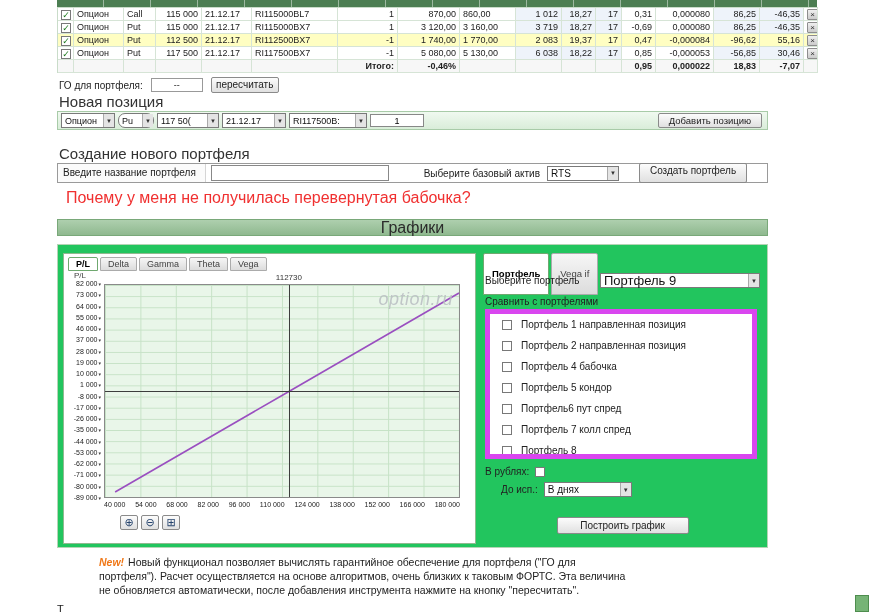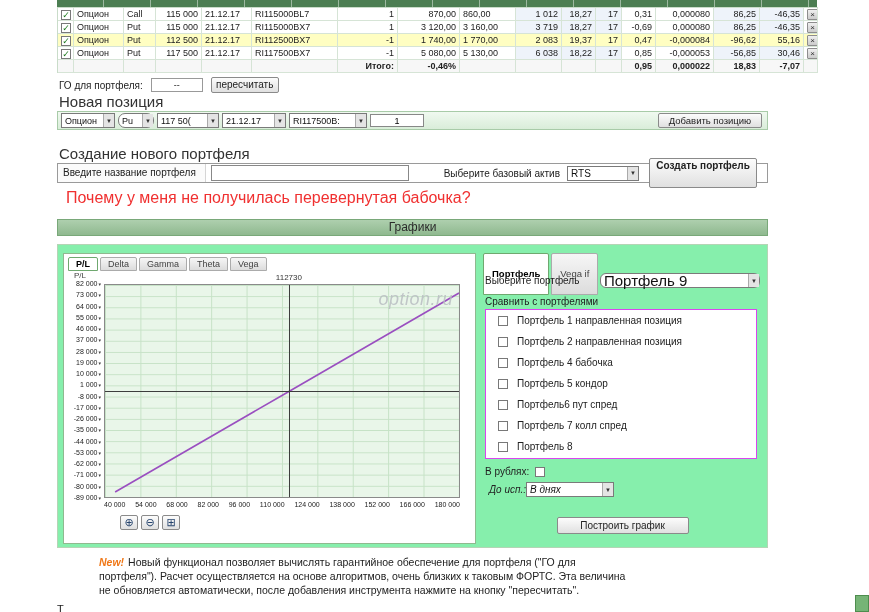--- a/index.html
+++ b/index.html
@@ -30,22 +30,22 @@
   .go-row{position:absolute;left:59px;top:77px;display:flex;align-items:center;gap:8px;font-size:10px;color:#222;}
   .go-box{width:52px;height:14px;border:1px solid #999;background:#fff;text-align:center;font-size:9px;line-height:13px;box-sizing:border-box;}
   .sec-title{position:absolute;left:59px;font-size:15px;color:#333;}
   .np-strip{position:absolute;left:57px;top:111px;width:711px;height:19px;background:linear-gradient(#f0f9f0,#d9edd9);border:1px solid #a8cba8;box-sizing:border-box;display:flex;align-items:center;gap:3px;padding:0 3px;}
   .np-qty{width:54px;height:13px;border:1px solid #888;background:#fff;font-size:9px;text-align:center;box-sizing:border-box;}
   .cp-strip{position:absolute;left:57px;top:163px;width:711px;height:20px;background:#fff;border:1px solid #9a9a9a;box-sizing:border-box;display:flex;align-items:center;font-size:10px;color:#222;}
   .cp-name-label{width:148px;padding-left:5px;background:#fbfbfb;border-right:1px solid #d5d5d5;line-height:18px;height:100%;box-sizing:border-box;}
   .cp-input{flex:1;height:14px;border:1px solid #888;margin:0 5px;font-size:10px;padding:0 2px;}
   .cp-asset-label{width:146px;text-align:right;padding-right:7px;}
   .question{position:absolute;left:66px;top:189px;font-size:16px;color:#f03030;}
-  .charts-bar{position:absolute;left:57px;top:219px;width:711px;height:17px;background:linear-gradient(#aecfae,#8fb98f);border:1px solid #79a879;box-sizing:border-box;text-align:center;font-size:12px;line-height:15px;color:#2b2b2b;}
-  .charts-section{position:absolute;left:57px;top:244px;width:711px;height:304px;background:#86efac;border:1px solid #b5d4b5;box-sizing:border-box;}
+  .charts-bar{position:absolute;left:57px;top:219px;width:711px;height:17px;background:linear-gradient(#aecfae,#8fb98f);border:1px solid #79a879;box-sizing:border-box;text-align:center;font-size:16px;line-height:15px;color:#2b2b2b;}
+  .charts-section{position:absolute;left:57px;top:244px;width:711px;height:304px;background:#22c55e;border:1px solid #b5d4b5;box-sizing:border-box;}
   
   .chart-panel{position:absolute;left:5px;top:8px;width:413px;height:291px;background:#fff;border:1px solid #8fb98f;box-sizing:border-box;}
   .tabs{display:flex;}
   .chart-tabs{position:absolute;left:4px;top:3px;}
   .tab{font-size:9px;padding:1px 7px;background:linear-gradient(#f6f6f6,#dcdcdc);border:1px solid #ababab;color:#444;margin-right:2px;border-radius:2px 2px 0 0;cursor:pointer;line-height:10px;}
   .tab.active{background:#fff;border-color:#6fa86f;color:#000;font-weight:bold;}
   .axis-title{position:absolute;left:10px;top:17px;font-size:8px;color:#444;}
   .plot{position:absolute;left:40px;top:30px;width:356px;height:214px;background:#e9f6e9;border:1px solid #8a8a8a;box-sizing:border-box;
     background-image:linear-gradient(to right,#c6e2c6 1px,transparent 1px),linear-gradient(to bottom,#c6e2c6 1px,transparent 1px);
     background-size:calc(100%/10) 100%,100% calc(100%/19);}
@@ -60,24 +60,24 @@
   .xlabels{position:absolute;left:40px;top:247px;width:356px;display:flex;justify-content:space-between;}
   .xlab{font-size:7px;color:#222;white-space:nowrap;}
   .zoom-row{position:absolute;left:56px;top:261px;display:flex;gap:3px;}
   .zbtn{width:18px;height:15px;font-size:11px;line-height:12px;color:#27456e;padding:0;}
   
   .pf-panel{position:absolute;left:423px;top:8px;width:283px;height:291px;}
   .pf-tabs{position:absolute;left:2px;top:0;}
   .pf-tab{font-size:9.5px;padding:15px 8px;}
   .pf-row1{position:absolute;left:4px;right:4px;top:20px;display:flex;align-items:center;justify-content:space-between;font-size:10px;color:#222;}
   .cmp-label{position:absolute;left:4px;top:43px;font-size:10px;color:#222;}
-  .pf-list{position:absolute;left:4px;top:56px;width:272px;height:150px;background:#fff;border:1px solid #d946ef;box-sizing:border-box;overflow:hidden;}
+  .pf-list{position:absolute;left:4px;top:56px;width:272px;height:150px;background:#fff;border:5px solid #d946ef;box-sizing:border-box;overflow:hidden;}
   .pf-item{display:flex;align-items:center;gap:9px;height:21px;padding-left:12px;font-size:10px;color:#222;}
   .pf-rub{position:absolute;left:4px;top:213px;display:flex;align-items:center;gap:6px;font-size:10px;color:#222;}
-  .pf-exp{position:absolute;left:8px;top:229px;display:flex;align-items:center;gap:0;font-size:10px;color:#222;font-style:italic;}
+  .pf-exp{position:absolute;left:20px;top:229px;display:flex;align-items:center;gap:6px;font-size:10px;color:#222;}
   .pf-build{position:absolute;left:0;right:0;top:262px;text-align:center;}
   
   .note{position:absolute;left:57px;top:555px;width:535px;font-size:10.5px;line-height:1.35;color:#222;margin-left:42px;}
   .new-badge{color:#f07818;font-weight:bold;font-style:italic;margin-right:4px;}
   .footer-cut{position:absolute;left:57px;top:603px;font-size:11px;color:#222;}
   .corner-box{position:absolute;left:855px;top:595px;width:14px;height:17px;background:#76b476;border:1px solid #4e8d4e;box-sizing:border-box;}
 </style>
 </head>
 <body>
 
@@ -213,21 +213,21 @@
     <input class="np-qty" value="1" style="">
     <span class="btn" style="width:104px;height:15px;line-height:13px;margin-left:auto;margin-right:2px;font-size:9.5px;">Добавить позицию</span>
   </div>
 
   <div class="sec-title" style="top:145px;">Создание нового портфеля</div>
   <div class="cp-strip">
     <span class="cp-name-label">Введите название портфеля</span>
     <input class="cp-input" value="" style="">
     <span class="cp-asset-label">Выберите базовый актив</span>
     <span class="sel" style="width:72px;font-size:10px;">RTS</span>
-    <span class="btn" style="width:108px;height:30px;line-height:14px;margin:0 10px;font-weight:bold;">Создать портфель</span>
+    <span class="btn" style="width:108px;height:20px;line-height:14px;margin:0 20px;">Создать портфель</span>
   </div>
 
   <div class="question">Почему у меня не получилась перевернутая бабочка?</div>
 
   <div class="charts-bar">Графики</div>
 
   <div class="charts-section">
 
     <div class="chart-panel">
       <div class="tabs chart-tabs">
@@ -293,21 +293,21 @@
     </div>
 
     <div class="pf-panel">
       <div class="tabs pf-tabs">
 
       <span class="tab pf-tab active">Портфель</span>
           <span class="tab pf-tab">Vega if</span>
         </div>
       <div class="pf-row1">
         <span>Выберите портфель</span>
-        <span class="sel" style="width:160px;font-size:15px;border-radius:6px;">Портфель 9</span>
+        <span class="sel" style="width:160px;font-size:13px;">Портфель 9</span>
       </div>
       <div class="cmp-label">Сравнить с портфелями</div>
       <div class="pf-list">
 
           <div class="pf-item">
             <span class="cb"></span>
             <span>Портфель 1 направленная позиция</span>
           </div>
 
           <div class="pf-item">

